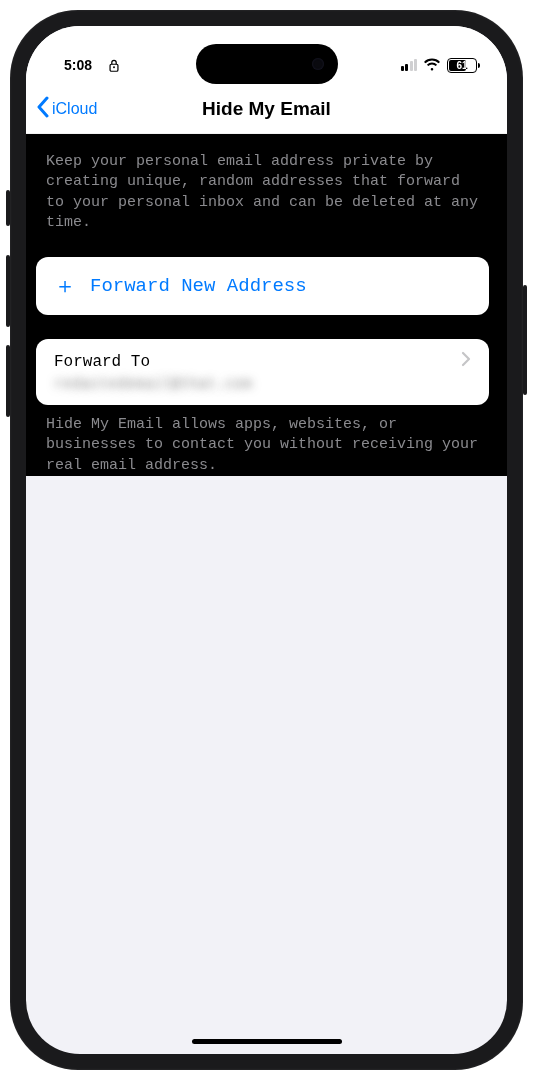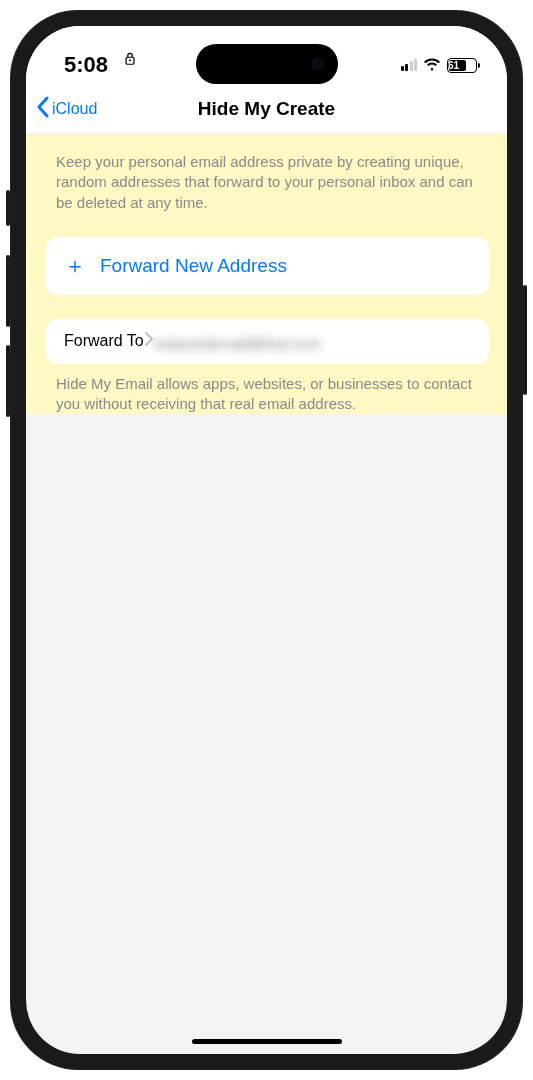--- a/index.html
+++ b/index.html
@@ -64,23 +64,23 @@
       height: 58px;
       display: flex;
       justify-content: space-between;
       align-items: center;
       padding: 20px 30px 0 38px;
       position: relative;
       background: #fff;
     }
     .status-left {
       display: flex;
-      align-items: flex-start;
+      align-items: flex-end;
       gap: 16px;
-      font-size: 22px;
+      font-size: 14px;
       font-weight: 600;
     }
     .lock-icon {
       display: inline-flex;
     }
     .status-right {
       display: flex;
       align-items: center;
       gap: 6px;
     }
@@ -120,20 +120,21 @@
     .battery-fill {
       position: absolute;
       left: 1px; top: 1px; bottom: 1px;
       width: 59%;
       background: #000;
       border-radius: 2px;
     }
     .battery-text {
       position: absolute;
       width: 100%;
+      text-align: center;
       font-size: 10px;
       font-weight: 700;
       color: #fff;
       top: 50%;
       left: 0;
       transform: translateY(-50%);
       mix-blend-mode: difference;
     }
     .nav-bar {
       background: #fff;
@@ -153,22 +154,23 @@
     }
     .back-chevron { margin-right: 2px; }
     .nav-title {
       position: absolute;
       left: 50%;
       transform: translateX(-50%);
       font-size: 19px;
       font-weight: 600;
     }
     .content {
-      padding: 18px 18px 0 20px;
-      background: #fef9c3;
+      padding: 18px 18px 0 10px;
+      background: #000000;
+      font-family: Liberation Mono, monospace;
     }
     .description {
       color: #8a8a8e;
       font-size: 15px;
       line-height: 1.35;
       padding: 0 10px;
       margin-bottom: 24px;
     }
     .cell {
       background: #fff;
@@ -180,21 +182,21 @@
       position: relative;
     }
     .create-cell {
       color: #007aff;
       font-size: 19px;
       gap: 14px;
       margin-bottom: 24px;
     }
     .plus-icon { font-size: 22px; font-weight: 300; }
     .forward-cell {
-      flex-direction: row;
+      flex-direction: column;
       align-items: stretch;
       padding: 12px 18px;
     }
     .forward-row {
       display: flex;
       justify-content: space-between;
       align-items: center;
     }
     .forward-value {
       color: transparent;
@@ -277,21 +279,21 @@
 
     <div class="nav-bar">
       <div class="back-btn">
         <span class="back-chevron">
           <svg width="14" height="22" viewBox="0 0 14 22" fill="none">
             <path d="M11 2L3 11l8 9" stroke="#007aff" stroke-width="3" stroke-linecap="round" stroke-linejoin="round"></path>
           </svg>
         </span>
         <span>iCloud</span>
       </div>
-      <div class="nav-title">Hide My Create</div>
+      <div class="nav-title">Hide My Email</div>
     </div>
 
     <div class="content">
 
       <div class="description">Keep your personal email address private by creating unique, random addresses that forward to your personal inbox and can be deleted at any time.</div>
 
       <div class="cell create-cell">
         <span class="plus-icon">＋</span>
         <span>Forward New Address</span>
       </div>
@@ -301,21 +303,21 @@
           <span>Forward To</span>
           <span class="chevron">
             <svg width="10" height="16" viewBox="0 0 10 16" fill="none">
               <path d="M2 2l6 6-6 6" stroke="#c5c5c7" stroke-width="2.2" stroke-linecap="round" stroke-linejoin="round"></path>
             </svg>
           </span>
         </div>
         <div class="forward-value">redactedemail@that.com</div>
       </div>
 
-      <div class="footer-text">Hide My Email allows apps, websites, or businesses to contact you without receiving that real email address.</div>
+      <div class="footer-text">Hide My Email allows apps, websites, or businesses to contact you without receiving your real email address.</div>
 
 
     </div>
 
     <div class="home-indicator"></div>
 
   </div>
 </div>
 
 </body></html>

